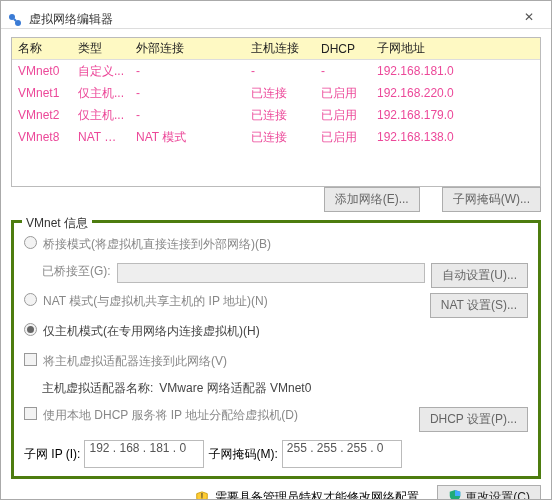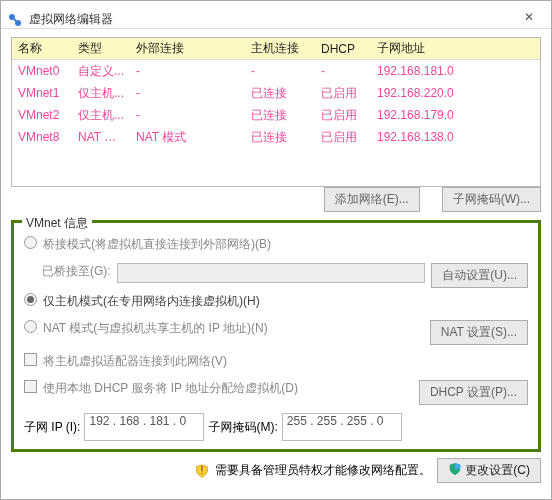--- a/index.html
+++ b/index.html
@@ -110,35 +110,39 @@
   <div class="frow">
     <span class="radio"></span>
     <span class="lbl">桥接模式(将虚拟机直接连接到外部网络)(B)</span>
   </div>
   <div class="frow" style="padding-left:18px">
     <span class="lbl">已桥接至(G):</span>
     <span class="sel-input"></span>
     <span class="btn">自动设置(U)...</span>
   </div>
 
-  <div class="frow dark">
-    <span class="radio sel"></span>
-    <span class="lbl">仅主机模式(在专用网络内连接虚拟机)(H)</span>
-  </div>
-
   <div class="frow">
     <span class="radio"></span>
     <span class="lbl">NAT 模式(与虚拟机共享主机的 IP 地址)(N)</span>
     <span style="flex:1"></span>
     <span class="btn">NAT 设置(S)...</span>
   </div>
 
+  <div class="frow dark">
+    <span class="radio sel"></span>
+    <span class="lbl">仅主机模式(在专用网络内连接虚拟机)(H)</span>
+  </div>
+
   <div class="frow" style="margin-top:8px">
     <span class="check"></span>
     <span class="lbl">将主机虚拟适配器连接到此网络(V)</span>
+  </div>
+  <div class="frow dark" style="padding-left:18px">
+    <span class="lbl">主机虚拟适配器名称: </span>
+    <span class="lbl">VMware 网络适配器 VMnet0</span>
   </div>
 
   <div class="frow">
     <span class="check"></span>
     <span class="lbl">使用本地 DHCP 服务将 IP 地址分配给虚拟机(D)</span>
     <span style="flex:1"></span>
     <span class="btn">DHCP 设置(P)...</span>
   </div>
 
   <div class="bottomrow">

